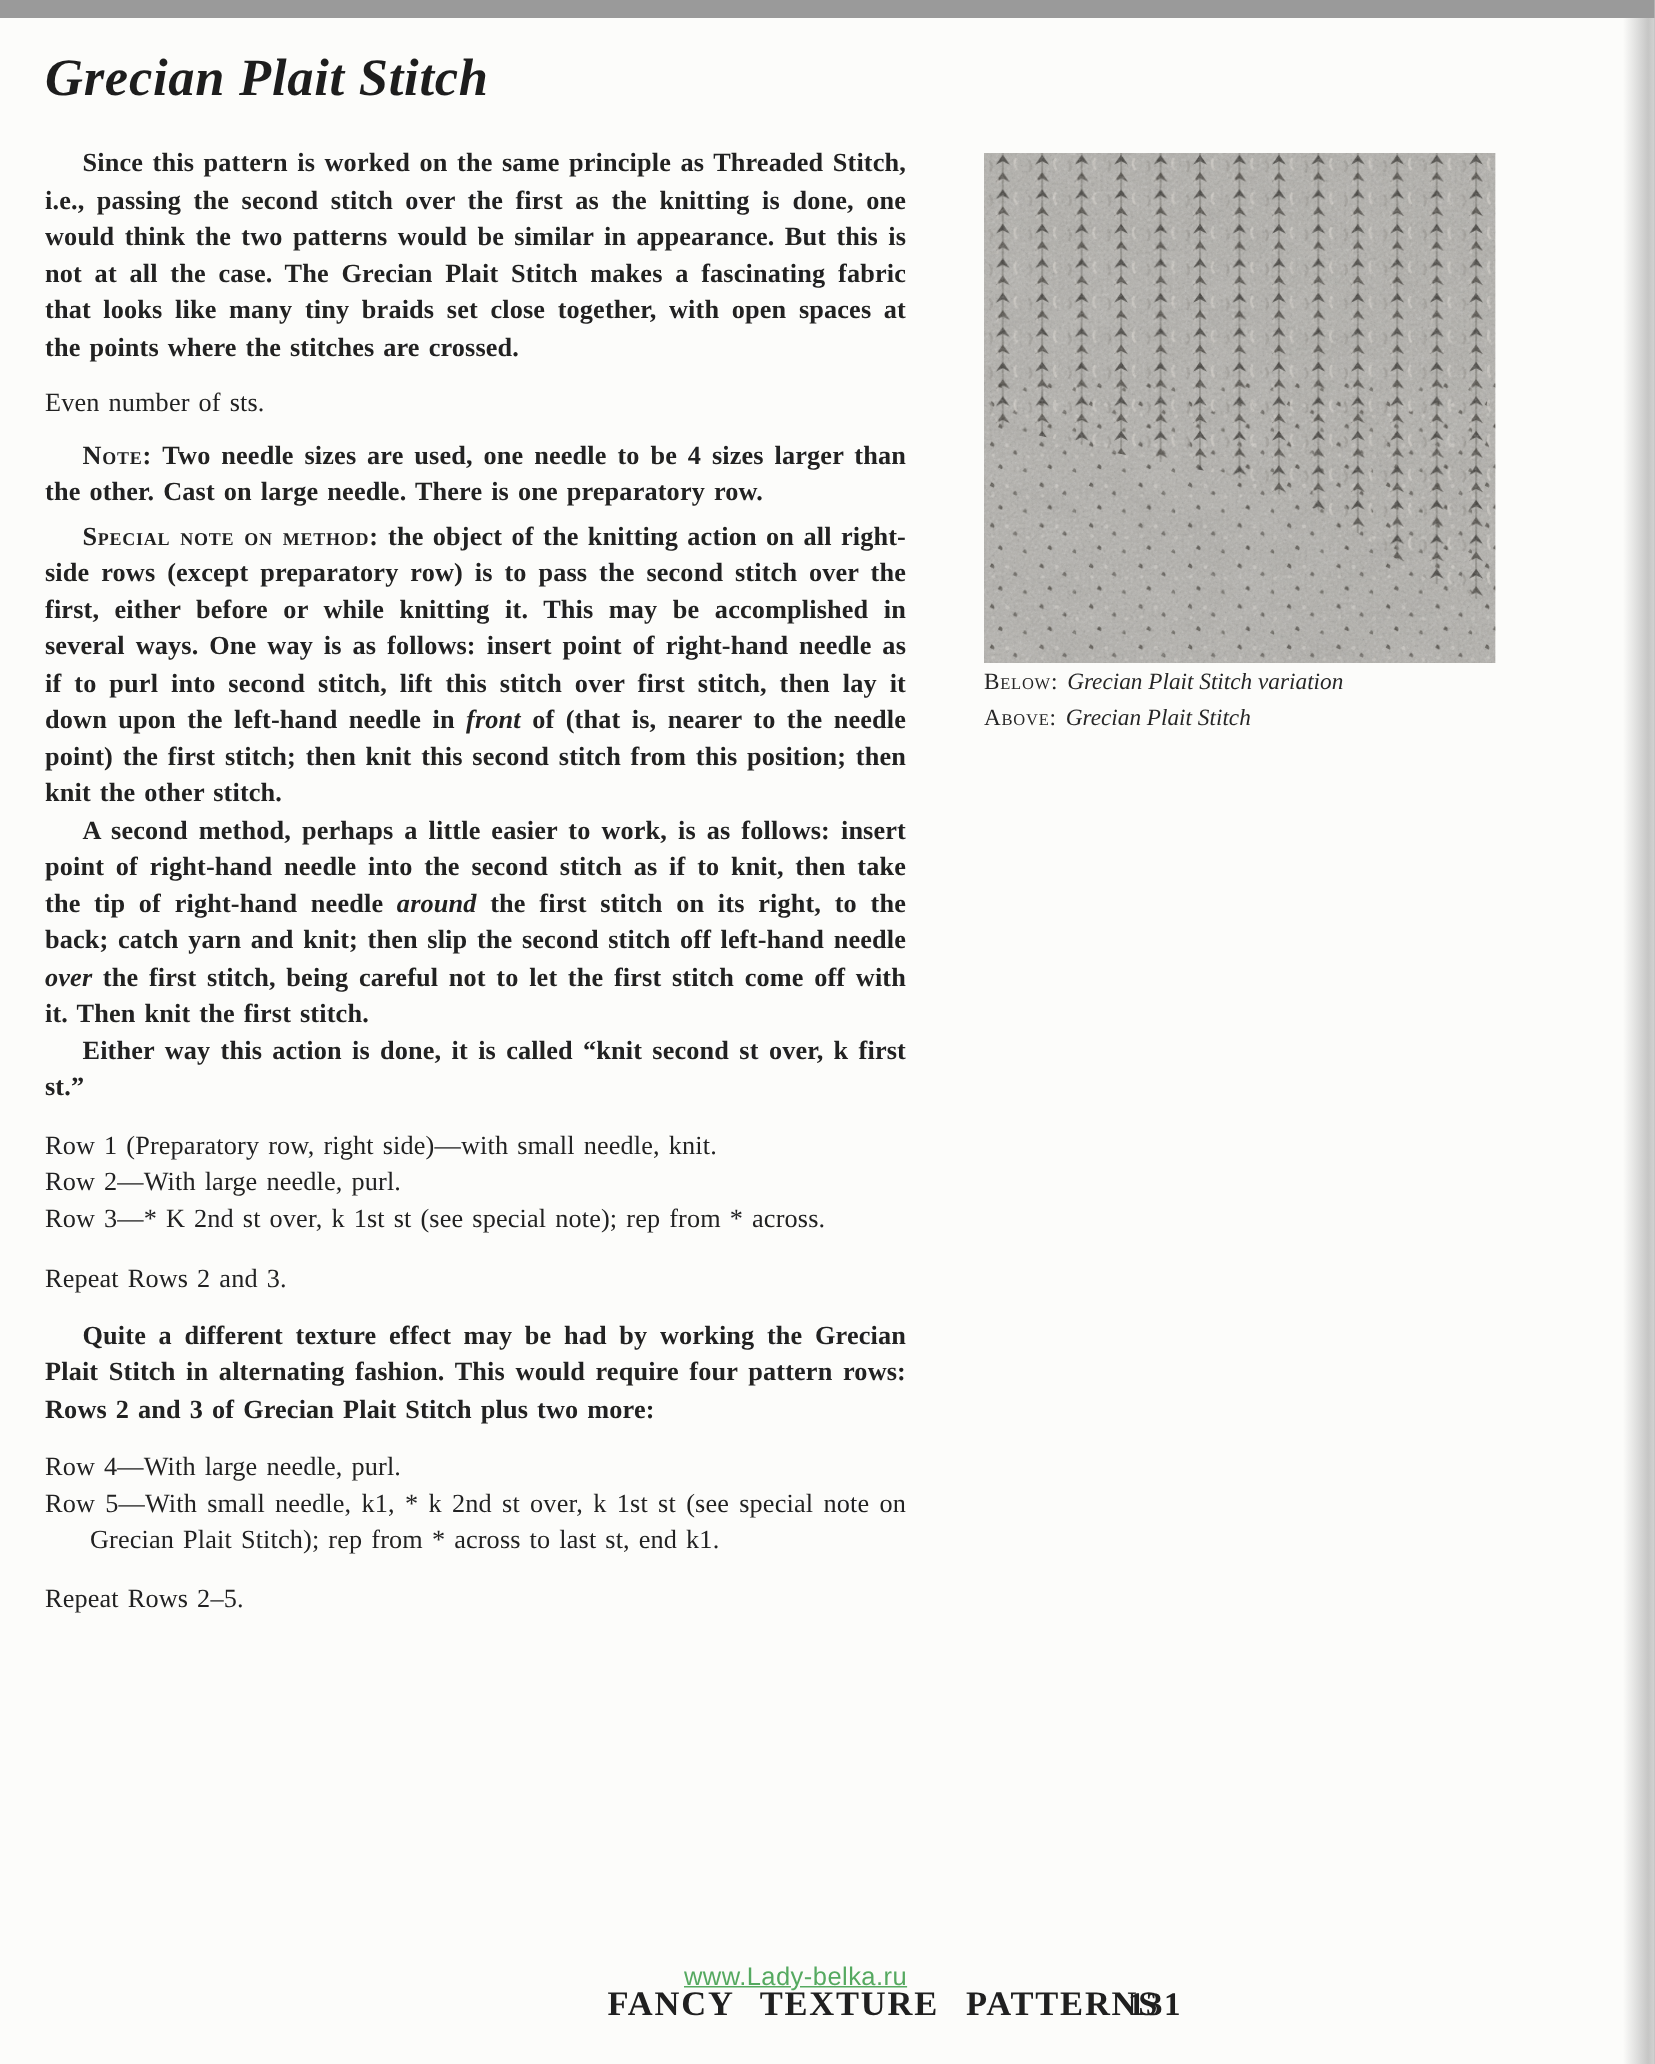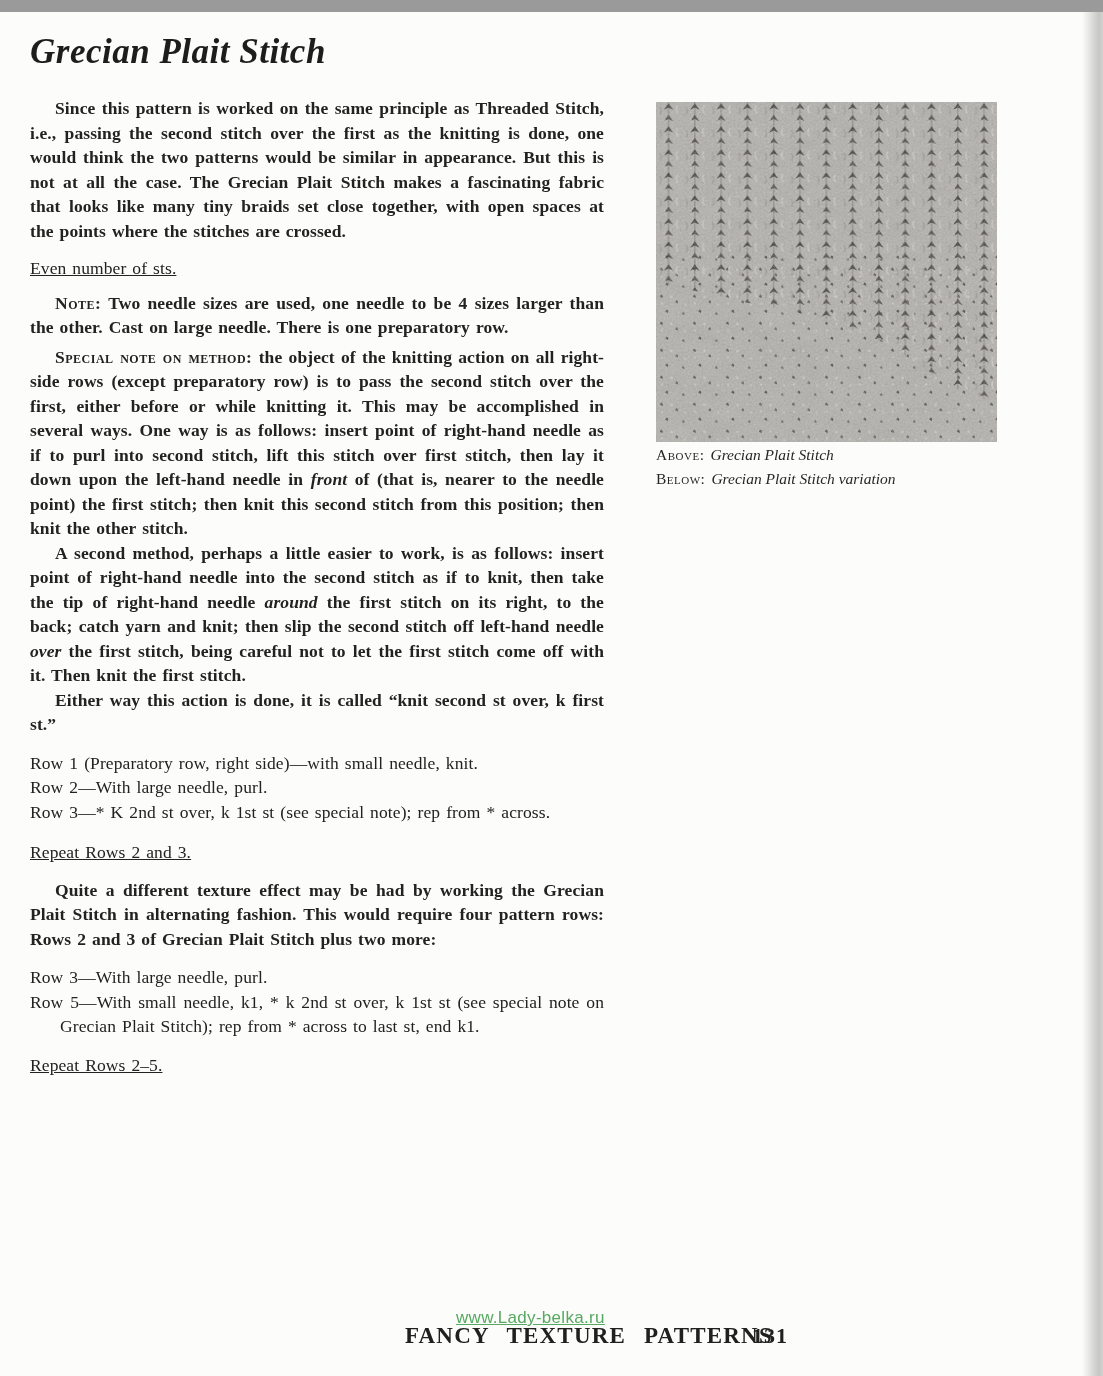--- a/index.html
+++ b/index.html
@@ -16,21 +16,21 @@
     position:absolute;left:30px;top:20px;margin:0;
     font-size:35px;font-weight:bold;font-style:italic;letter-spacing:.5px;color:#1d1d1d;
   }
   .col-left{
     position:absolute;left:30px;top:84px;width:574px;
     font-size:17.5px;line-height:24.5px;letter-spacing:.1px;word-spacing:1.5px;
     color:#222;
   }
   .col-left p{margin:0;text-align:justify;}
   .indent{text-indent:25px;font-weight:bold;}
-  .centerline{text-align:right;text-decoration:underline;}
+  .centerline{text-align:right;}
   .sc{font-variant:small-caps;letter-spacing:.5px;}
   .it{font-style:italic;}
   .rows p{text-align:justify;padding-left:30px;text-indent:-30px;}
   .mt5{margin-top:5px !important;}
   .mt10{margin-top:10px !important;}
   .mt13{margin-top:13px !important;}
   .mt14{margin-top:14px !important;}
   .mt16{margin-top:16px !important;}
   .variation-heading{
     margin:26px 0 0 0;font-size:17.5px;font-weight:bold;
@@ -83,21 +83,21 @@
       <p>Row 2—With large needle, purl.</p>
       <p>Row 3—* K 2nd st over, k 1st st (see special note); rep from * across.</p>
     </div>
 
     <p class="centerline mt16">Repeat Rows 2 and 3.</p>
 
 
     <p class="indent mt13">Quite a different texture effect may be had by working the Grecian Plait Stitch in alternating fashion. This would require four pattern rows: Rows 2 and 3 of Grecian Plait Stitch plus two more:</p>
 
     <div class="rows mt14">
-      <p>Row 3—With large needle, purl.</p>
+      <p>Row 4—With large needle, purl.</p>
       <p>Row 5—With small needle, k1, * k 2nd st over, k 1st st (see special note on Grecian Plait Stitch); rep from * across to last st, end k1.</p>
     </div>
 
     <p class="centerline mt14">Repeat Rows 2–5.</p>
   </div>
 
   <div class="photo-wrap">
     <svg width="341" height="340" viewBox="0 0 341 340" aria-hidden="true">
       <defs>
         <filter id="grain" x="-5%" y="-5%" width="110%" height="110%">
@@ -133,22 +133,22 @@
       <rect width="341" height="340" filter="url(#blotch)" opacity="0.14"></rect>
       <rect x="0" y="150" width="341" height="190" fill="url(#speckP)"></rect>
       <g clip-path="url(#chainClip)">
         <rect width="341" height="340" fill="url(#chainP)"></rect>
       </g>
       <rect width="341" height="340" filter="url(#grain)" opacity="0.38"></rect>
     </svg>
   </div>
 
   <div class="captions">
+    <p class="cap"><span class="sc">Below:</span><span class="it">Grecian Plait Stitch variation</span></p>
     <p class="cap"><span class="sc">Above:</span><span class="it">Grecian Plait Stitch</span></p>
-    <p class="cap"><span class="sc">Below:</span><span class="it">Grecian Plait Stitch variation</span></p>
   </div>
 
   <p class="watermark">www.Lady-belka.ru</p>
   <p class="footer-heading">FANCY TEXTURE PATTERNS</p>
   <p class="page-number">131</p>
 
   <div class="edge-right"></div>
 
 </div>
 

